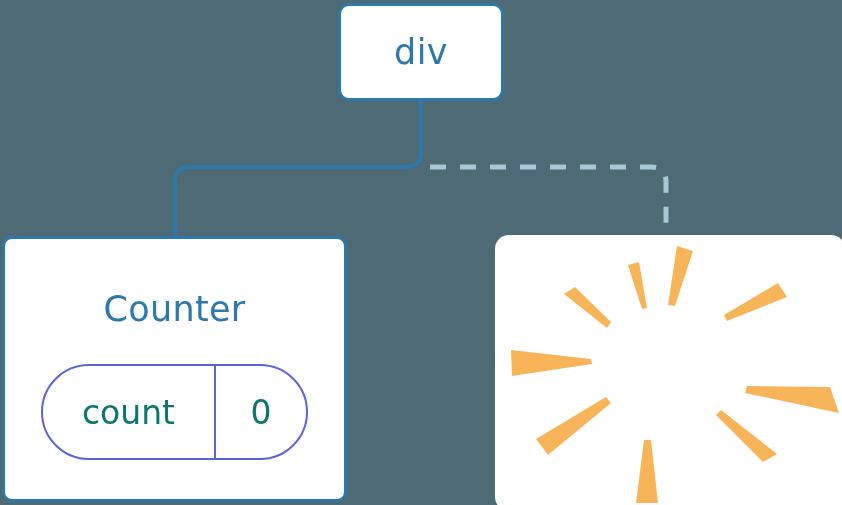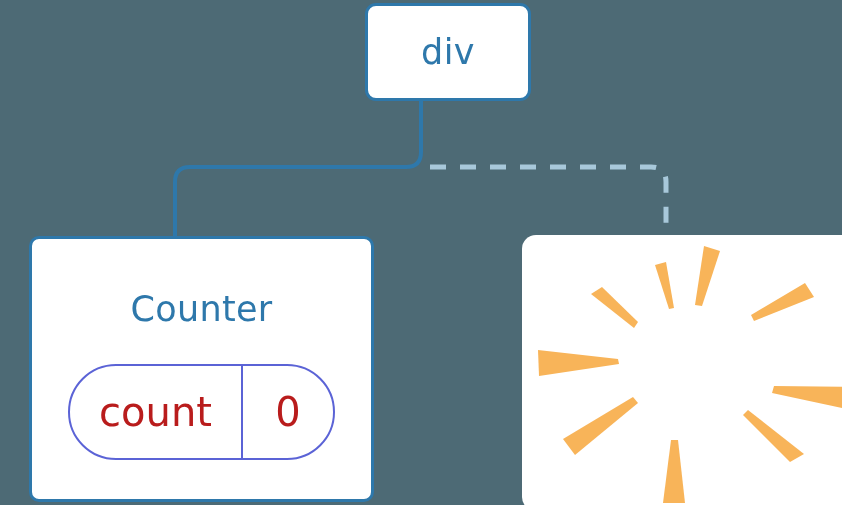--- a/index.html
+++ b/index.html
@@ -25,21 +25,20 @@
     left: 0;
     top: 0;
     width: 842px;
     height: 505px;
     pointer-events: none;
   }
   .node {
     position: absolute;
     background: #ffffff;
     box-sizing: border-box;
-    margin-left: 27px;
   }
   .node-bordered {
     border: 3px solid #2e78ab;
     border-radius: 11px;
   }
   .node-plain {
     border: 0;
     border-radius: 14px;
   }
   
@@ -85,22 +84,22 @@
     display: flex;
     align-items: stretch;
     box-sizing: border-box;
     overflow: hidden;
   }
   .state-key,
   .state-val {
     display: flex;
     align-items: center;
     justify-content: center;
-    color: #b91c1c;
-    font-size: 40px;
+    color: #0f766e;
+    font-size: 33px;
     line-height: 1;
   }
   .state-key {
     flex: 0 0 171px;
     border-right: 2px solid #5b63d6;
   }
   .state-val {
     flex: 1 1 auto;
   }
   

